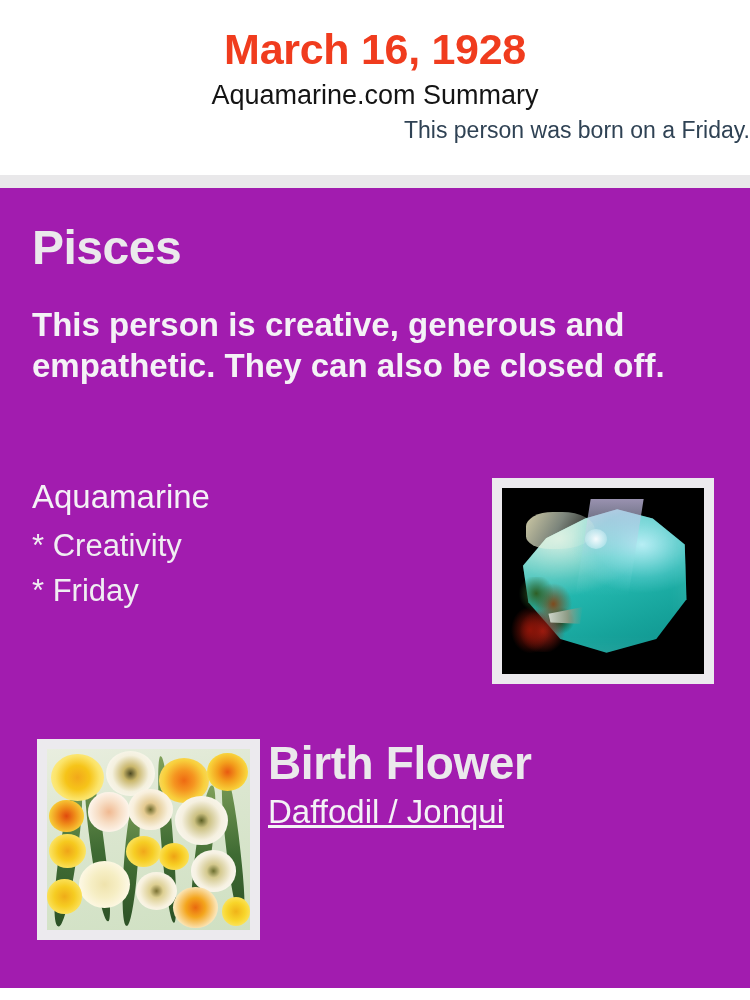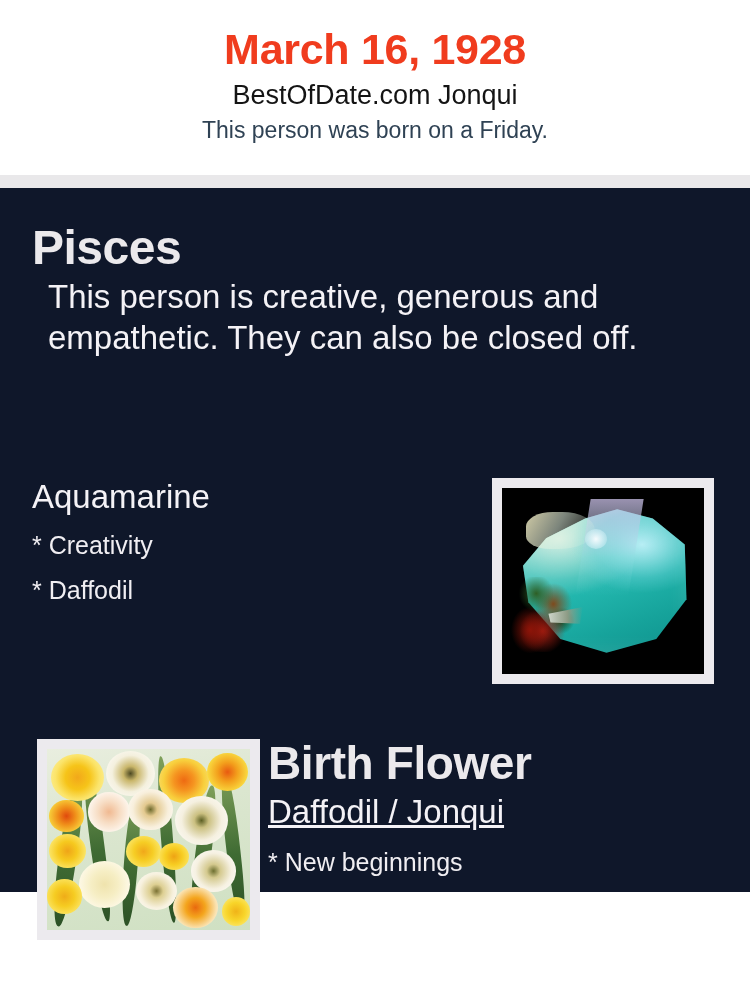--- a/index.html
+++ b/index.html
@@ -49,62 +49,62 @@
     margin-top: 3px;
     white-space: nowrap;
   }
   .born-line {
     color: #2F4254;
     font-size: 23px;
     font-weight: normal;
     line-height: 30px;
     margin-top: 2px;
     white-space: nowrap;
+    text-align: right;
   }
 
   .gray-band {
     position: absolute;
     left: 0;
     top: 175px;
     width: 750px;
     height: 13px;
     background: #e9e8ea;
   }
 
   
   .purple {
     position: absolute;
     left: 0;
     top: 188px;
     width: 750px;
-    height: 704px;
-    background: #0f172a;
+    height: 800px;
+    background: #a21caf;
   }
 
   .sign-name {
     position: absolute;
     left: 32px;
     top: 32px;
     color: #ebe9ec;
     font-size: 48px;
     font-weight: bold;
     line-height: 56px;
     letter-spacing: -0.5px;
   }
 
   .sign-desc {
     position: absolute;
     left: 32px;
-    top: 88px;
+    top: 116px;
     width: 672px;
     color: #f4f2f6;
     font-size: 33px;
-    font-weight: normal;
+    font-weight: bold;
     line-height: 41px;
-    margin-left: 16px;
   }
 
   
   .birthstone-block {
     position: absolute;
     left: 32px;
     top: 290px;
     width: 440px;
   }
   .block-heading {
@@ -121,21 +121,21 @@
     line-height: 40px;
     margin-top: -1px;
   }
   .trait-list {
     margin: 6px 0 0 0;
     padding: 0;
     list-style: none;
   }
   .trait-item {
     color: #f0eef2;
-    font-size: 25px;
+    font-size: 31px;
     font-weight: normal;
     line-height: 45px;
   }
 
   
   .photo-frame {
     position: absolute;
     background: #eceaee;
     padding: 10px;
     box-sizing: border-box;
@@ -287,44 +287,43 @@
     line-height: 46px;
   }
 </style>
 </head>
 <body>
 
 <div class="page">
 
   <div class="header">
     <div class="date-title">March 16, 1928</div>
-    <div class="site-summary">BestOfDate.com Jonqui</div>
+    <div class="site-summary">Aquamarine.com Summary</div>
     <div class="born-line">This person was born on a Friday.</div>
   </div>
 
   <div class="gray-band"></div>
 
   <div class="purple">
 
     <div class="sign-name">Pisces</div>
     <div class="sign-desc">This person is creative, generous and empathetic. They can also be closed off.</div>
 
     <div class="birthstone-block">
       <div class="block-subheading">Aquamarine</div>
       <ul class="trait-list">
         <li class="trait-item">* Creativity</li>
-        <li class="trait-item">* Daffodil</li>
+        <li class="trait-item">* Friday</li>
       </ul>
     </div>
 
     <div class="flower-block">
       <div class="flower-heading">Birth Flower</div>
       <div class="flower-sub">Daffodil / Jonqui</div>
       <ul class="flower-list">
-        <li class="trait-item">* New beginnings</li>
       </ul>
     </div>
   </div>
 
   <div class="photo-frame frame-stone">
     <div class="photo-inner stone-bg">
       <div class="crystal"></div>
       <div class="crystal-facet-a"></div>
       <div class="crystal-facet-b"></div>
       <div class="crystal-hl"></div>

